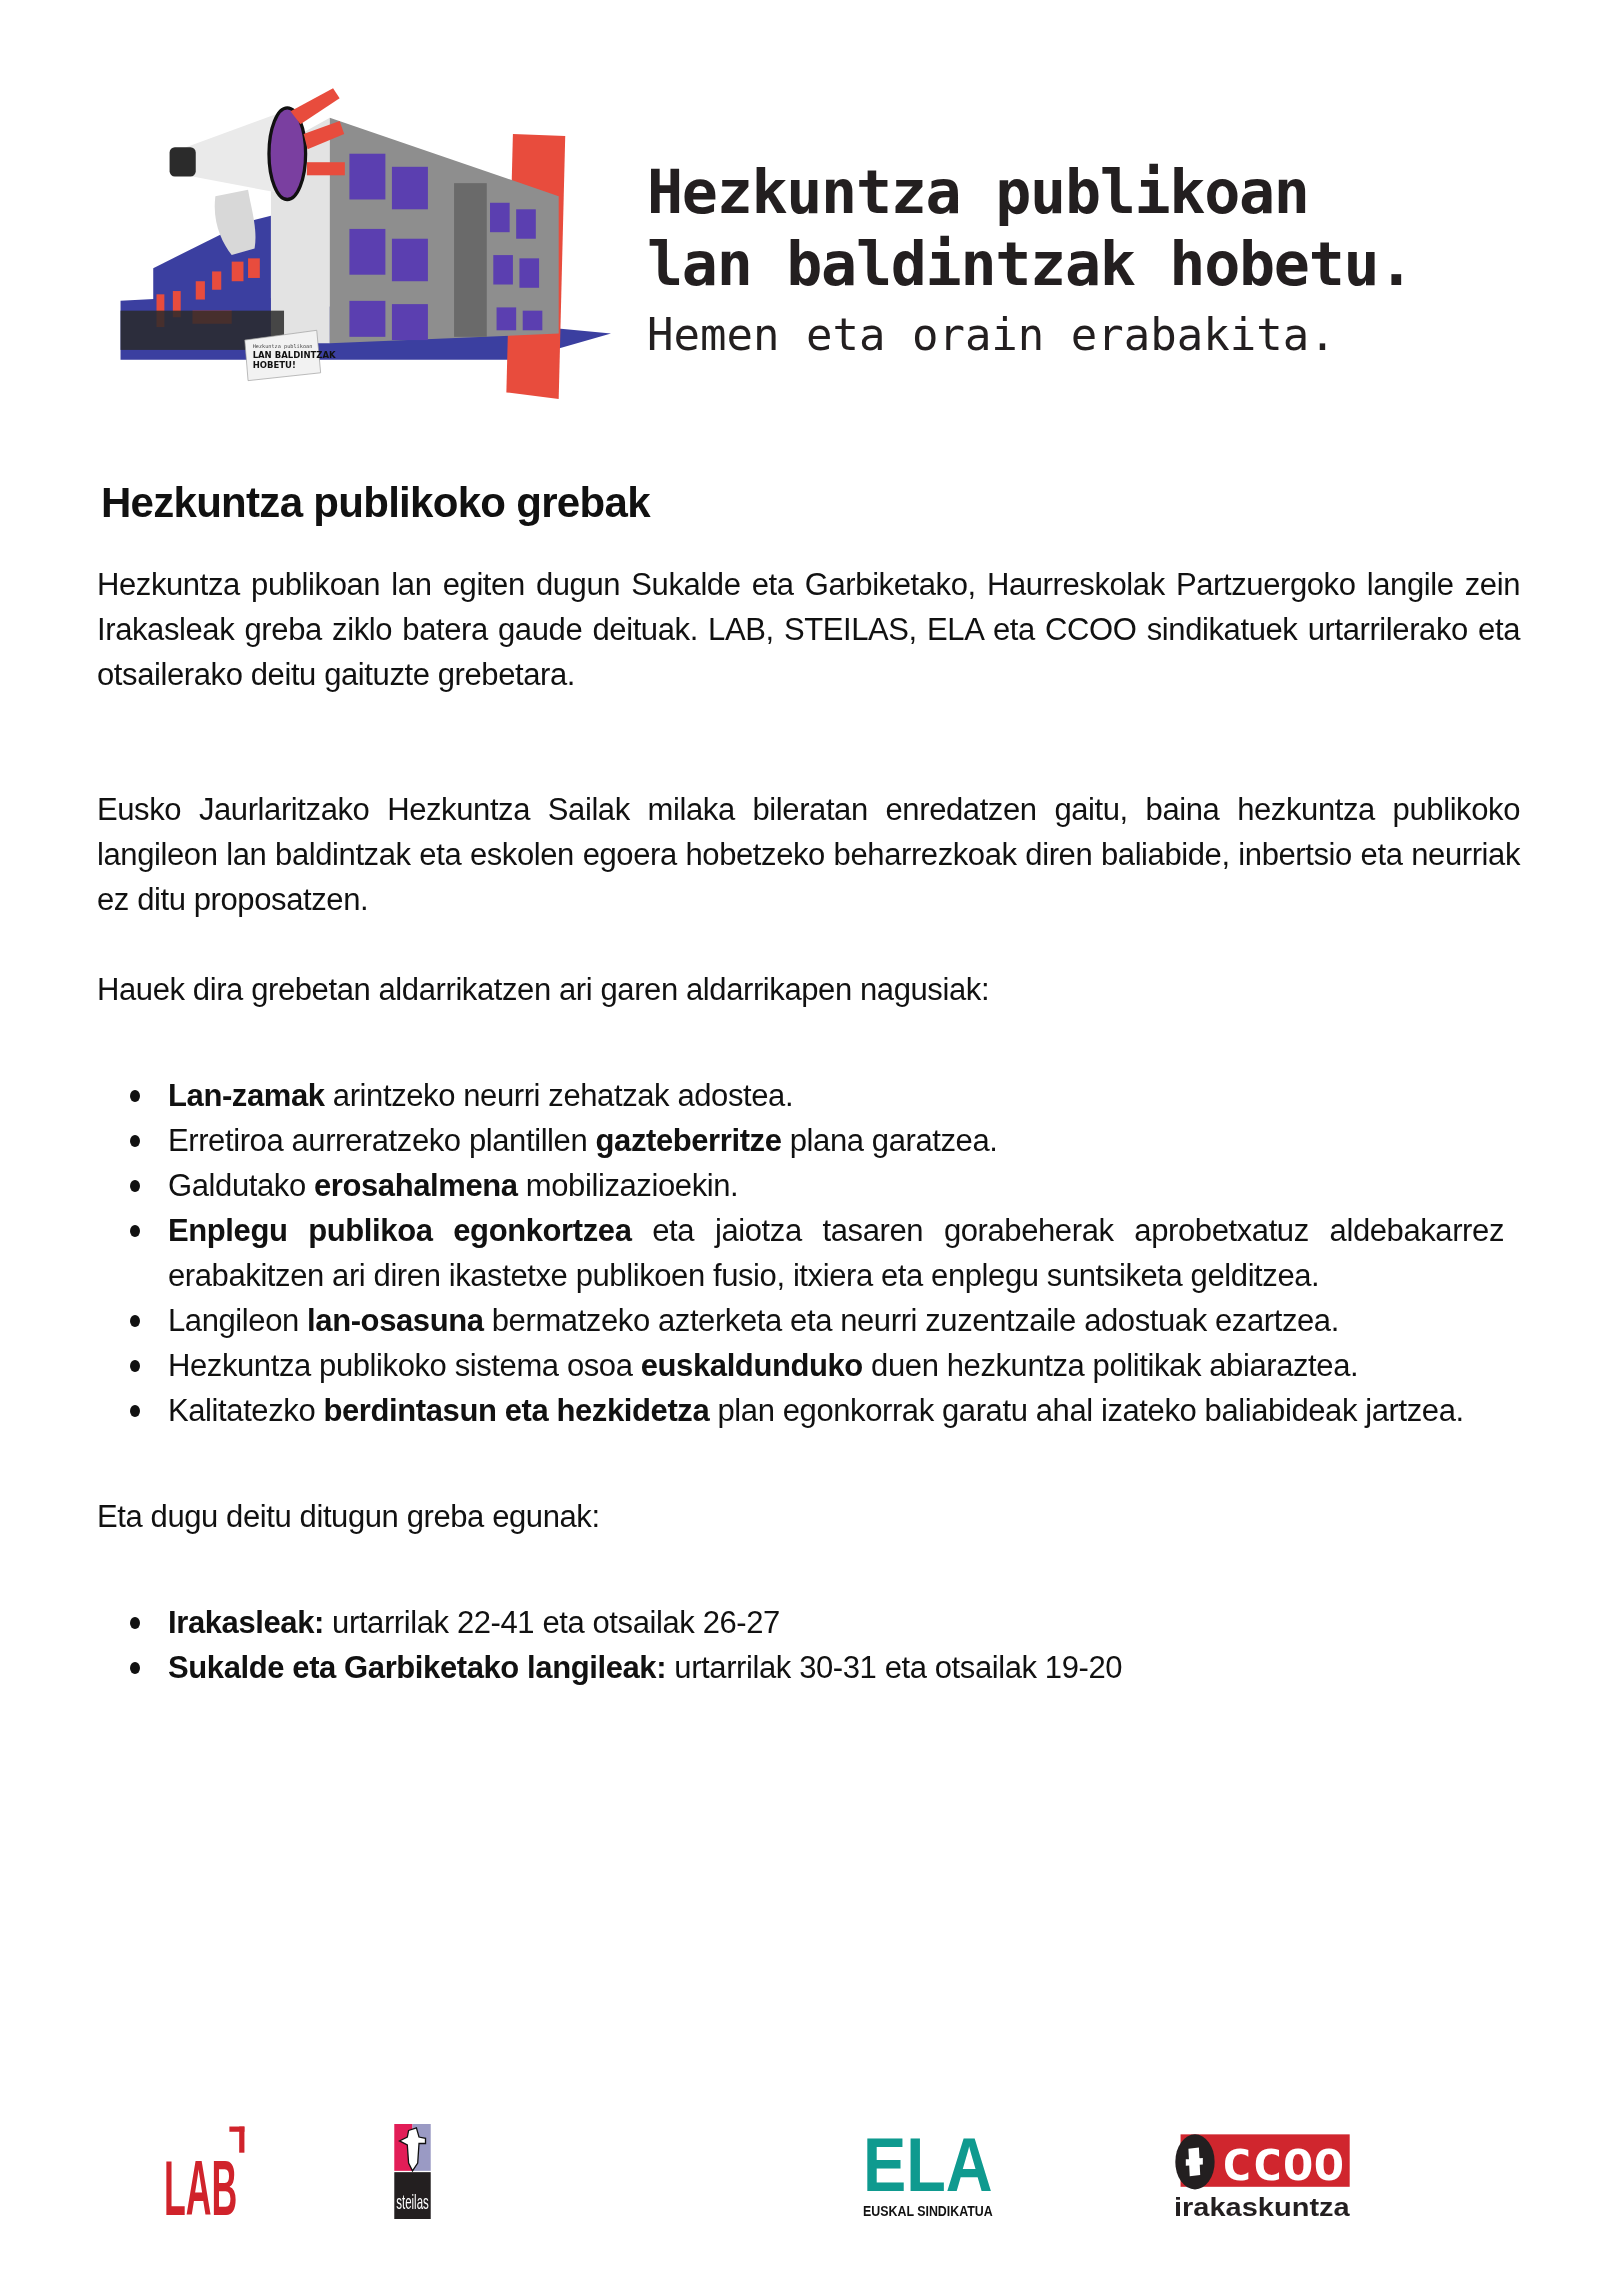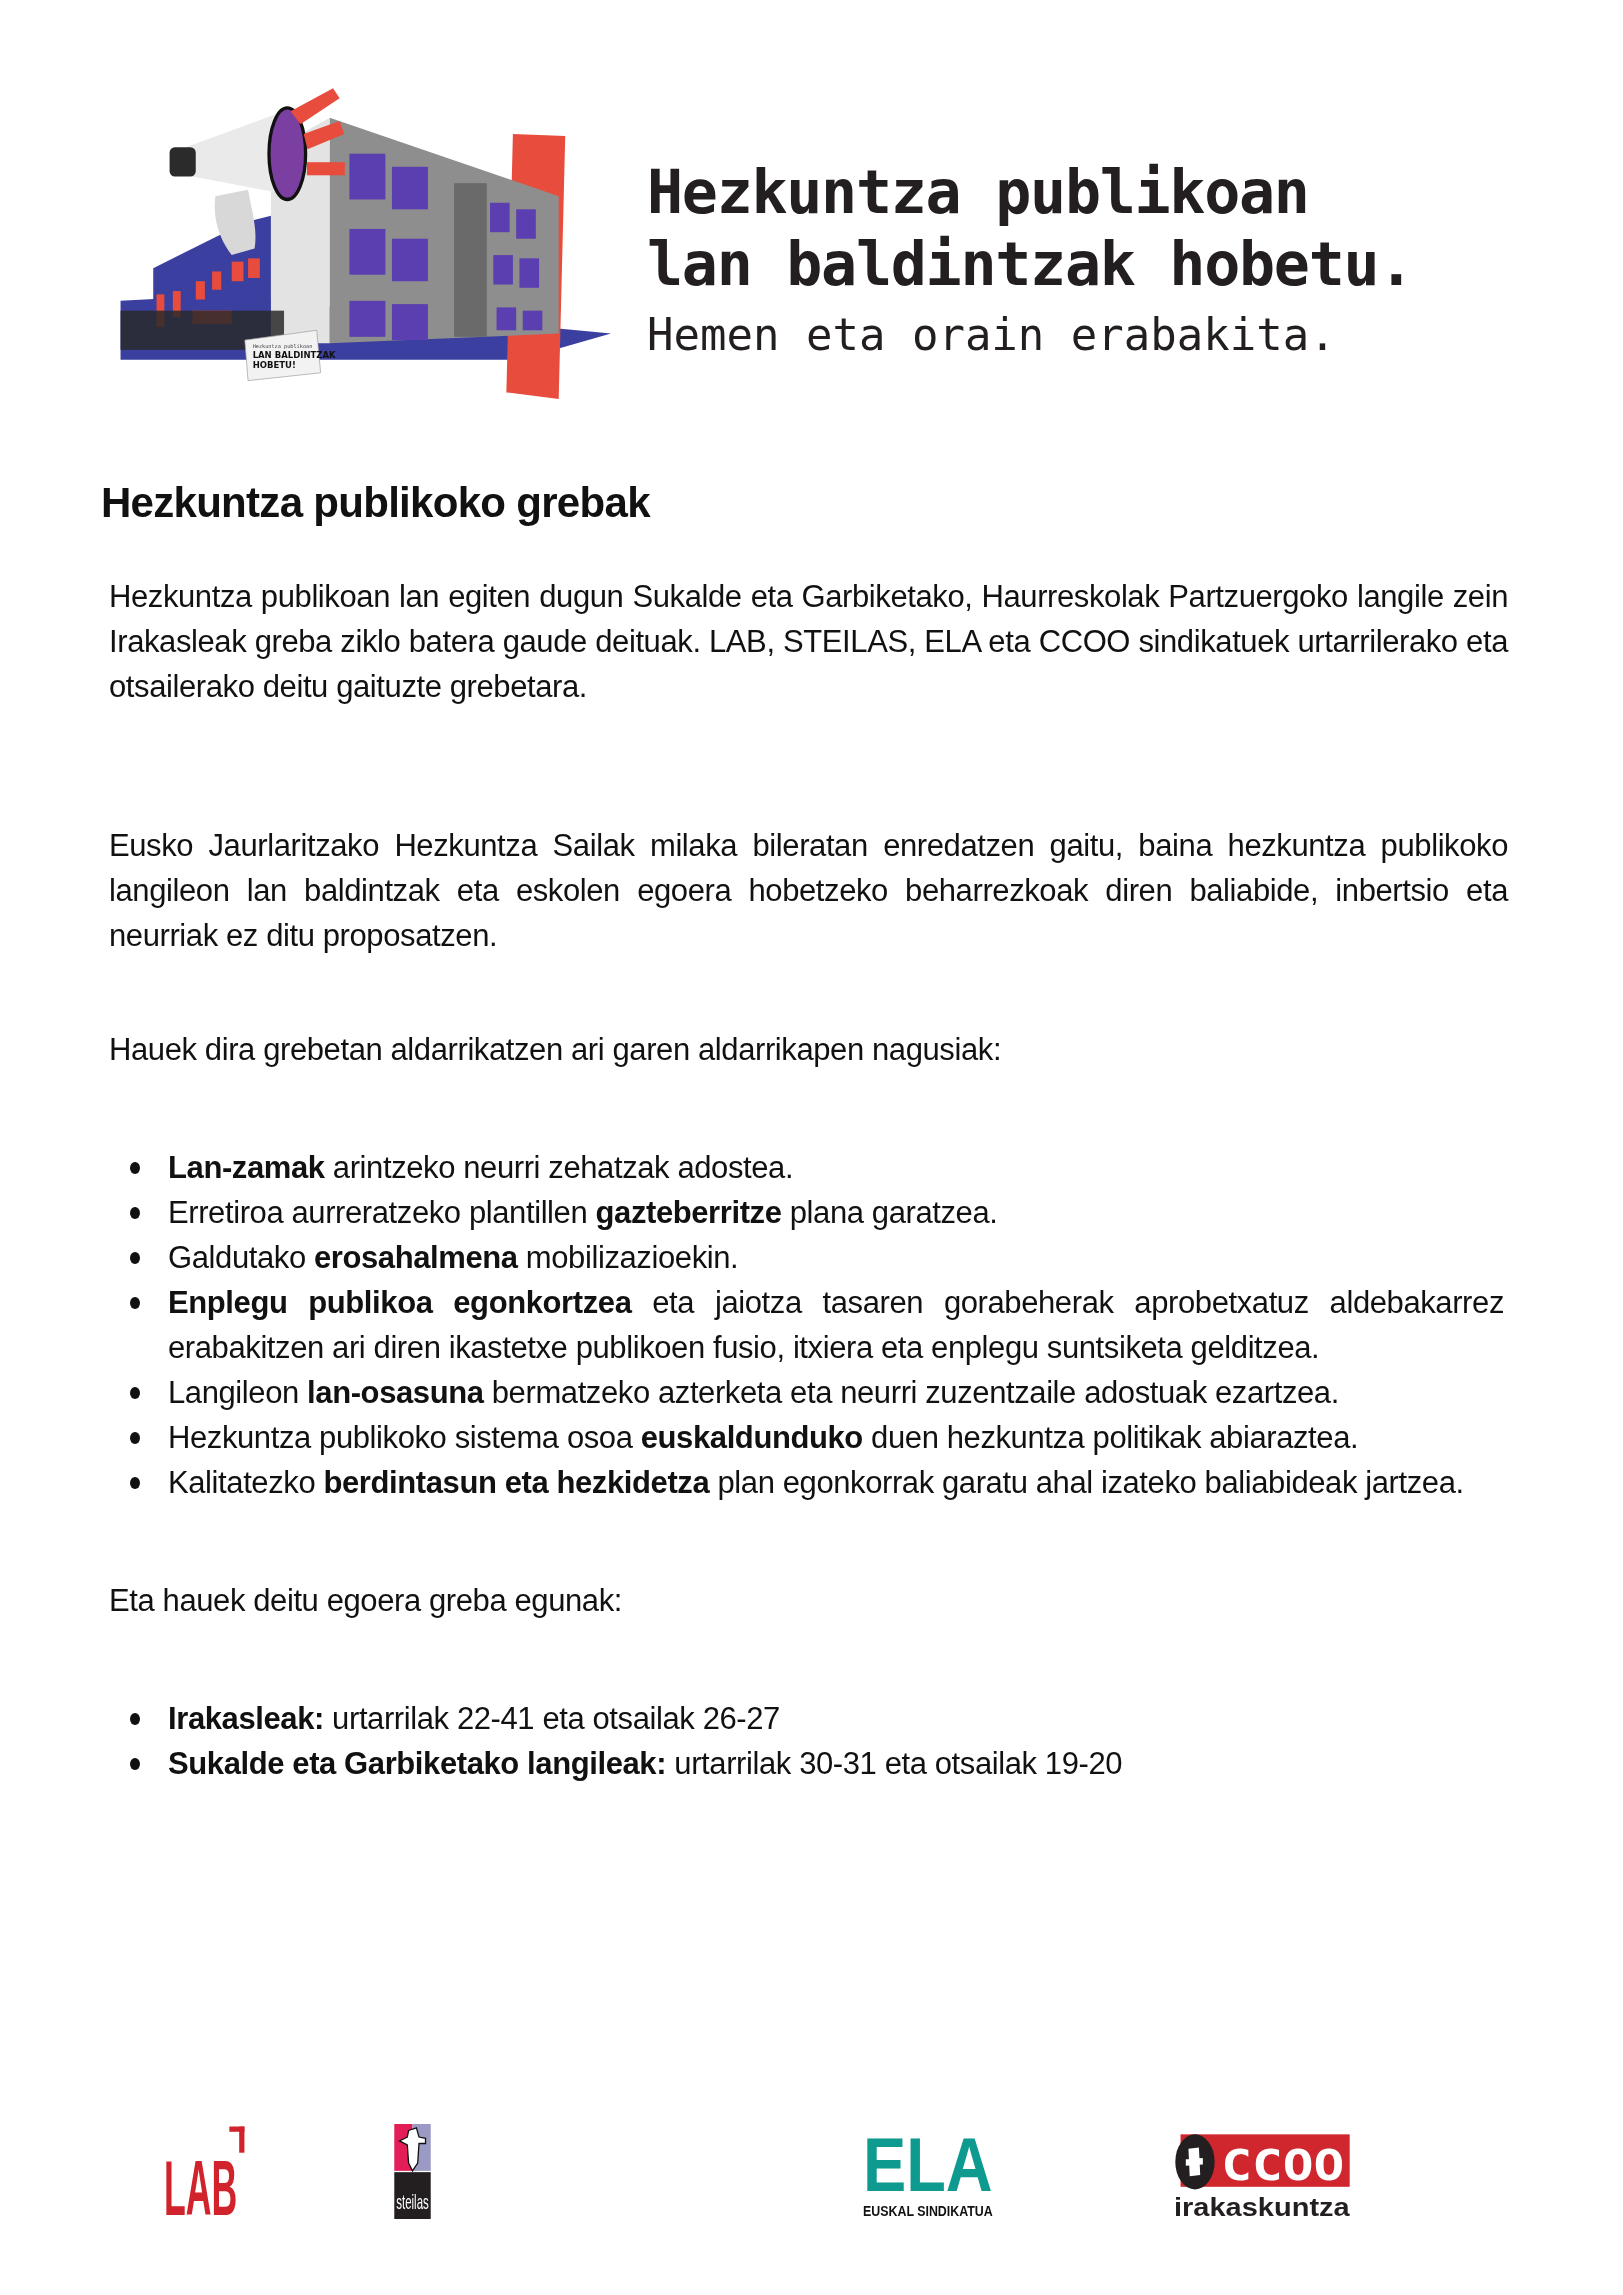--- a/index.html
+++ b/index.html
@@ -7,21 +7,21 @@
 
   
   .hero-illustration { position: absolute; left: 114px; top: 85px; width: 497px; height: 314px; }
   .hero-title { position: absolute; left: 647px; top: 156px; font-family: "DejaVu Sans Mono", "Liberation Mono", monospace; color: #231f20; }
   .hero-title .l1, .hero-title .l2 { font-weight: bold; font-size: 60px; line-height: 72px; letter-spacing: -1.3px; white-space: nowrap; }
   .hero-title .l3 { font-weight: normal; font-size: 44px; line-height: 69px; letter-spacing: 0px; white-space: nowrap; }
 
   
   .content { position: absolute; left: 97px; top: 477px; width: 1423px; font-family: "Liberation Sans", sans-serif; }
   .section-heading { font-family: "Liberation Sans", sans-serif; font-weight: bold; font-size: 42px; letter-spacing: -0.7px; margin: 0 0 0 3.9px; line-height: 52px; }
-  .para { font-size: 31px; line-height: 45px; text-align: justify; margin: 12px; color: #111; letter-spacing: -0.4px; }
+  .para { font-size: 31px; line-height: 45px; text-align: justify; margin: 0; color: #111; letter-spacing: -0.4px; }
   .para b { font-weight: normal; }
   .gap-after-heading { height: 33px; }
   .gap-para { height: 45px; }
   ul.bullets { list-style: none; margin: 16px; padding: 0; }
   ul.bullets li { position: relative; padding-left: 55px; font-size: 31px; line-height: 45px; text-align: justify; letter-spacing: -0.4px; }
   ul.bullets li .dot { position: absolute; left: 17px; top: 17px; width: 9.8px; height: 11.8px; border-radius: 50%; background: #111; }
   ul.bullets li b { font-weight: bold; }
 
   
   .logos { position: absolute; left: 144px; top: 2112px; width: 1308px; height: 144px; }
@@ -115,21 +115,21 @@
     <li><span class="dot"></span><span>Erretiroa aurreratzeko plantillen </span><b>gazteberritze</b><span> plana garatzea.</span></li>
     <li><span class="dot"></span><span>Galdutako </span><b>erosahalmena</b><span> mobilizazioekin.</span></li>
     <li><span class="dot"></span><span></span><b>Enplegu publikoa egonkortzea</b><span> eta jaiotza tasaren gorabeherak aprobetxatuz aldebakarrez erabakitzen ari diren ikastetxe publikoen fusio, itxiera eta enplegu suntsiketa gelditzea.</span></li>
     <li><span class="dot"></span><span>Langileon </span><b>lan-osasuna</b><span> bermatzeko azterketa eta neurri zuzentzaile adostuak ezartzea.</span></li>
     <li><span class="dot"></span><span>Hezkuntza publikoko sistema osoa </span><b>euskaldunduko</b><span> duen hezkuntza politikak abiaraztea.</span></li>
     <li><span class="dot"></span><span>Kalitatezko </span><b>berdintasun eta hezkidetza</b><span> plan egonkorrak garatu ahal izateko baliabideak jartzea.</span></li>
   </ul>
   <div class="gap-para"></div>
 
   <p class="para">
-    <span>Eta hauek deitu egoera </span><b>greba egunak:</b>
+    <span>Eta dugu deitu ditugun </span><b>greba egunak:</b>
   </p>
   <div class="gap-para"></div>
 
   <ul class="bullets">
     <li><span class="dot"></span><b>Irakasleak:</b><span> urtarrilak 22-41 eta otsailak 26-27</span></li>
     <li><span class="dot"></span><b>Sukalde eta Garbiketako langileak:</b><span> urtarrilak 30-31 eta otsailak 19-20</span></li>
   </ul>
   <div class="gap-para"></div>
 
 </div>

